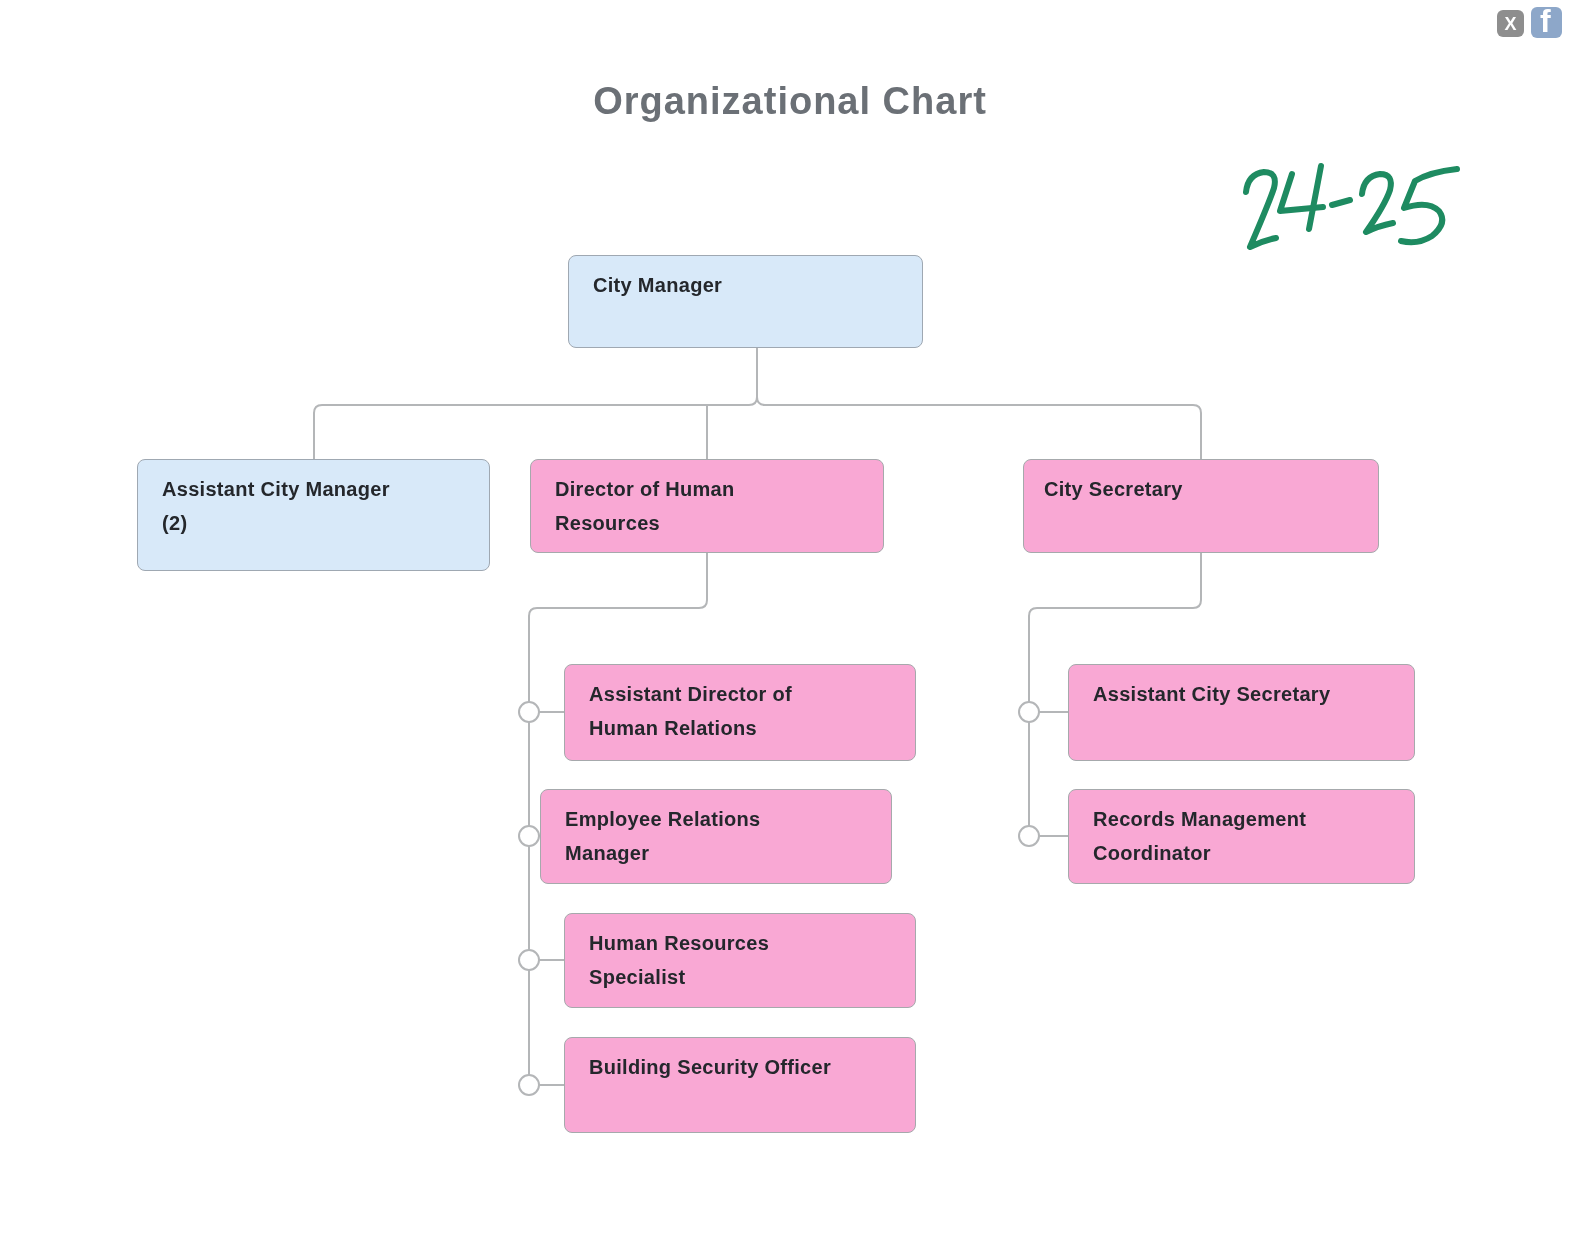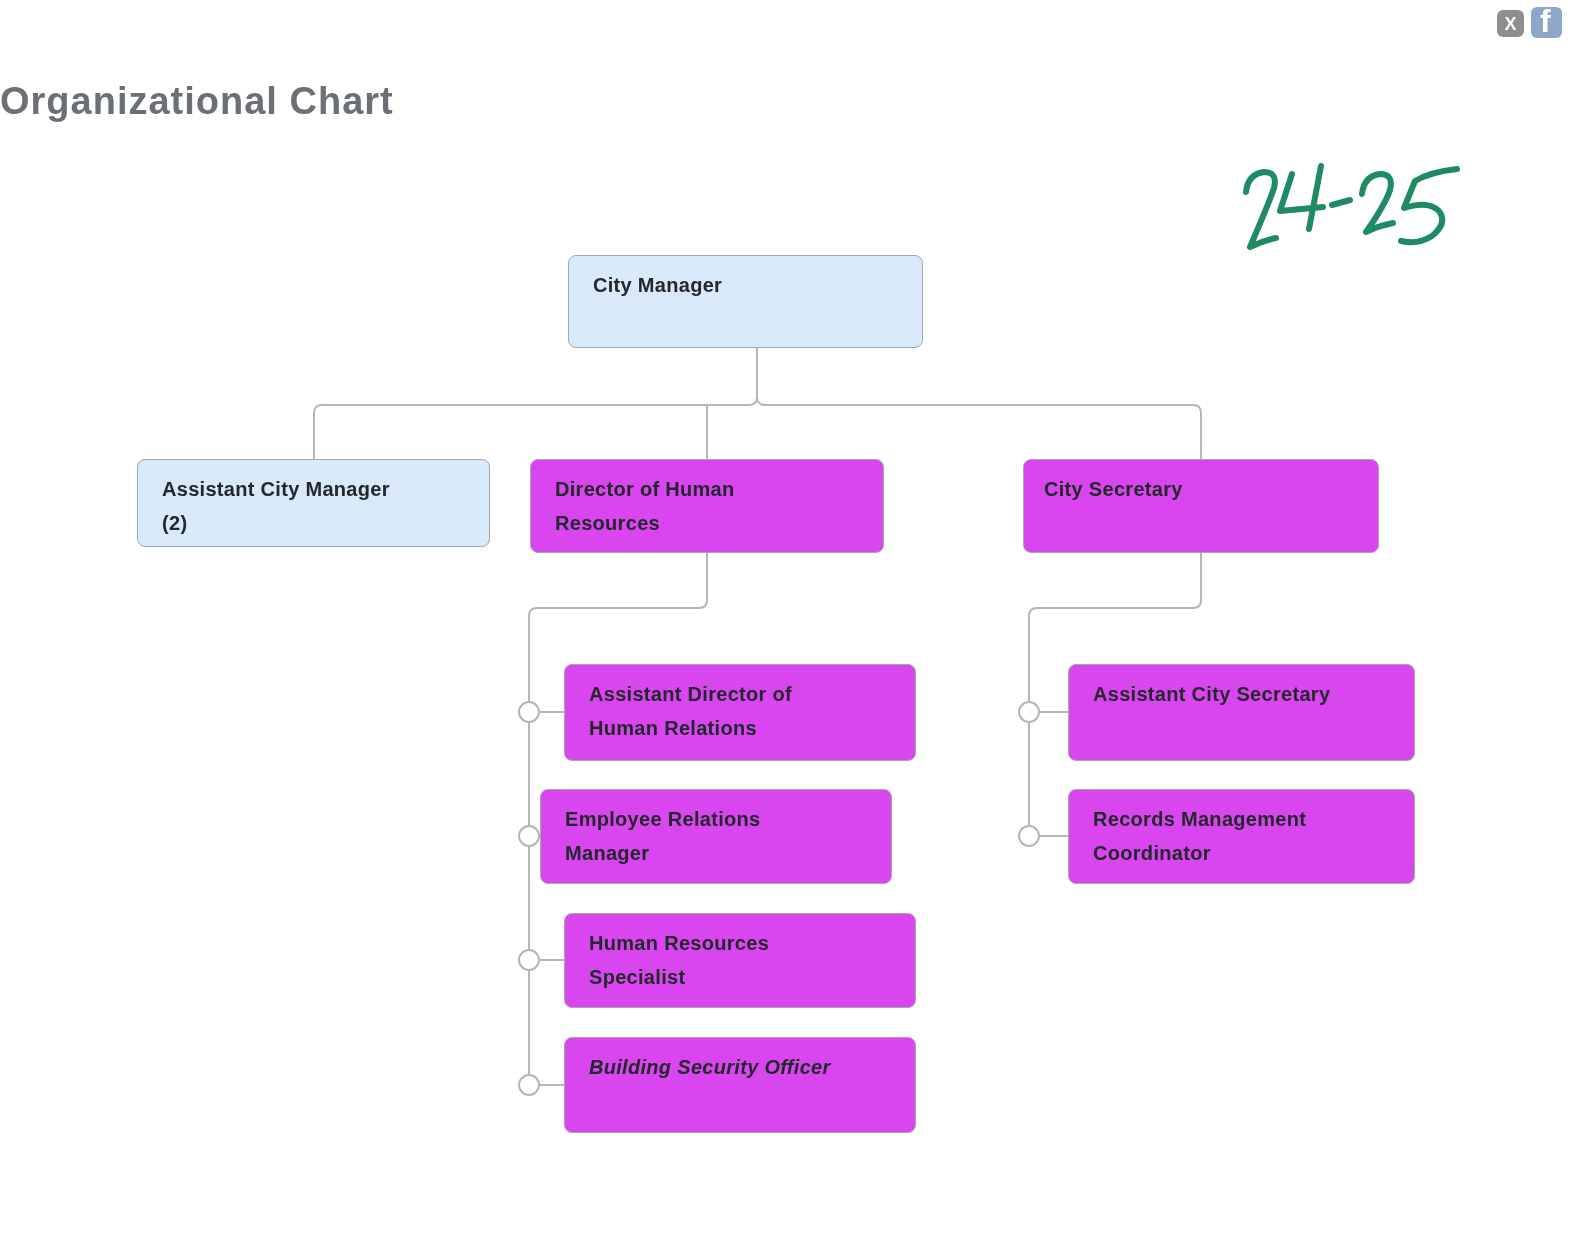--- a/index.html
+++ b/index.html
@@ -1,38 +1,38 @@
 <!DOCTYPE html>
 <html><head>
 <meta charset="utf-8">
 <style>
   * { margin:0; padding:0; box-sizing:border-box; }
   html,body { width:1580px; height:1248px; background:#ffffff;
     font-family:"Liberation Sans","DejaVu Sans",sans-serif; }
   #canvas { position:relative; width:1580px; height:1248px; overflow:hidden; background:#fff; }
 
-  .page-title { position:absolute; top:80px; left:0; width:1580px; text-align:left;
+  .page-title { position:absolute; top:80px; left:0; width:1580px; text-align:center;
     font-size:38px; font-weight:bold; letter-spacing:1px; color:#6b7076; }
 
   svg.layer { position:absolute; left:0; top:0; }
 
-  .node { position:absolute; background:#d946ef; border:1.5px solid #a6a9ac; border-radius:8px;
+  .node { position:absolute; background:#f9a8d4; border:1.5px solid #a6a9ac; border-radius:8px;
     padding:12px 24px; font-size:20px; font-weight:bold; line-height:34px; color:#24272c;
     letter-spacing:0.3px; }
   .node.highlight { background:#d8e9f9; border-color:#9fa8b2; }
   .node-label { white-space:pre-line; }
 
   .n-city-manager   { left:568px;  top:255px; width:355px; height:93px; }
-  .n-assistant-cm   { left:137px;  top:459px; width:353px; height:88px; }
+  .n-assistant-cm   { left:137px;  top:459px; width:353px; height:112px; }
   .n-director-hr    { left:530px;  top:459px; width:354px; height:94px; }
   .n-city-secretary { left:1023px; top:459px; width:356px; height:94px;padding-left:20px; }
   .n-asst-dir-hr    { left:564px;  top:664px; width:352px; height:97px; }
   .n-emp-rel-mgr    { left:540px;  top:789px; width:352px; height:95px; }
   .n-hr-specialist  { left:564px;  top:913px; width:352px; height:95px; }
-  .n-bldg-security  { left:564px;  top:1037px; width:352px; height:96px;font-style:italic; }
+  .n-bldg-security  { left:564px;  top:1037px; width:352px; height:96px; }
   .n-asst-city-sec  { left:1068px; top:664px; width:347px; height:97px; }
   .n-records-mgmt   { left:1068px; top:789px; width:347px; height:95px; }
 
   .annotation { position:absolute; left:1190px; top:150px; }
 
   .social { position:absolute; top:7px; right:18px; display:flex; align-items:flex-start; gap:7px; }
   .icon-x { width:27px; height:27px; margin-top:3px; background:#8e8e8e; border-radius:6px;
     display:flex; align-items:center; justify-content:center; cursor:pointer; }
   .icon-x span { color:#fff; font-weight:bold; font-size:18px; line-height:1; }
   .icon-fb { width:31px; height:31px; background:#8da7c9; border-radius:6px; overflow:hidden;

